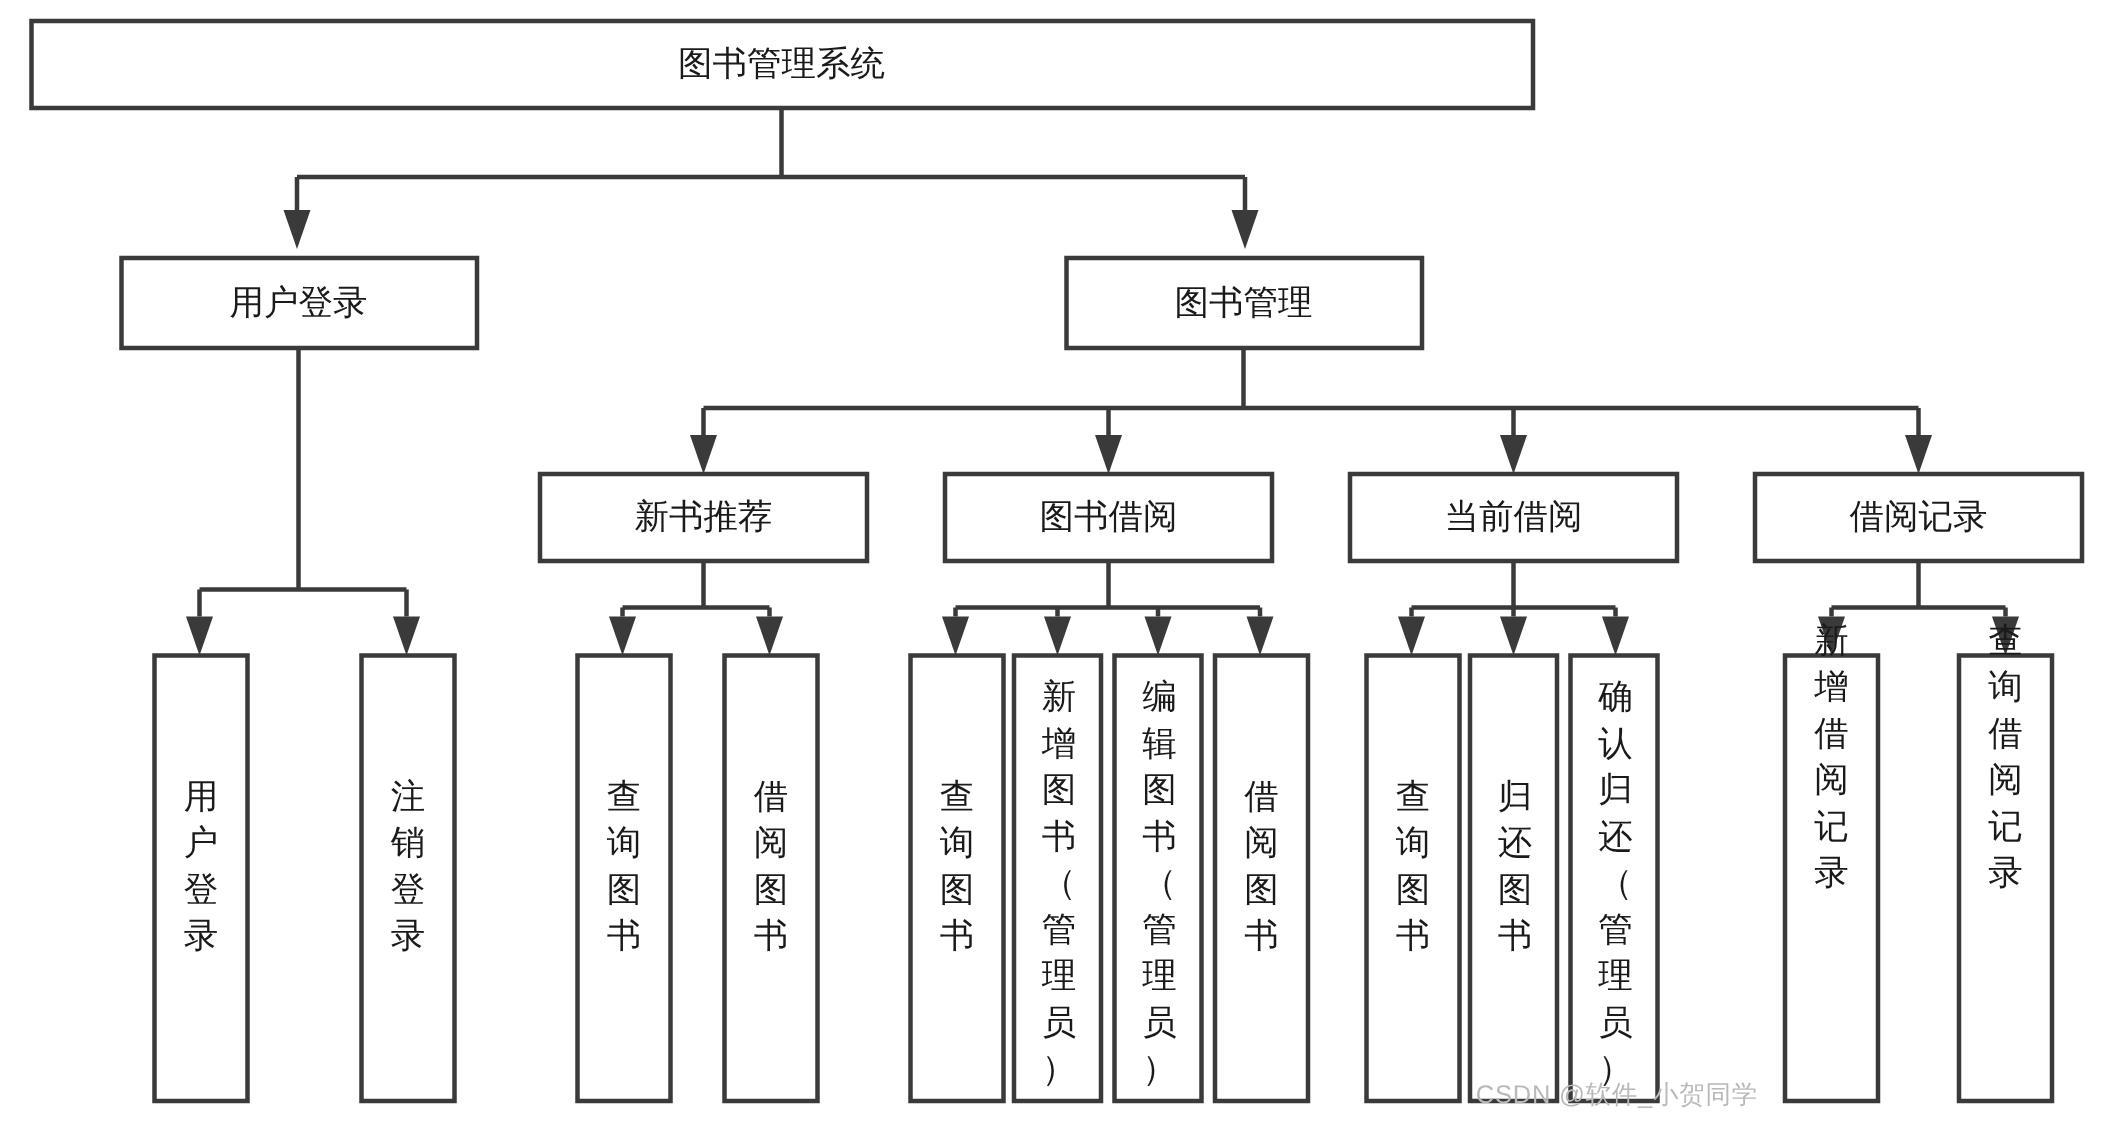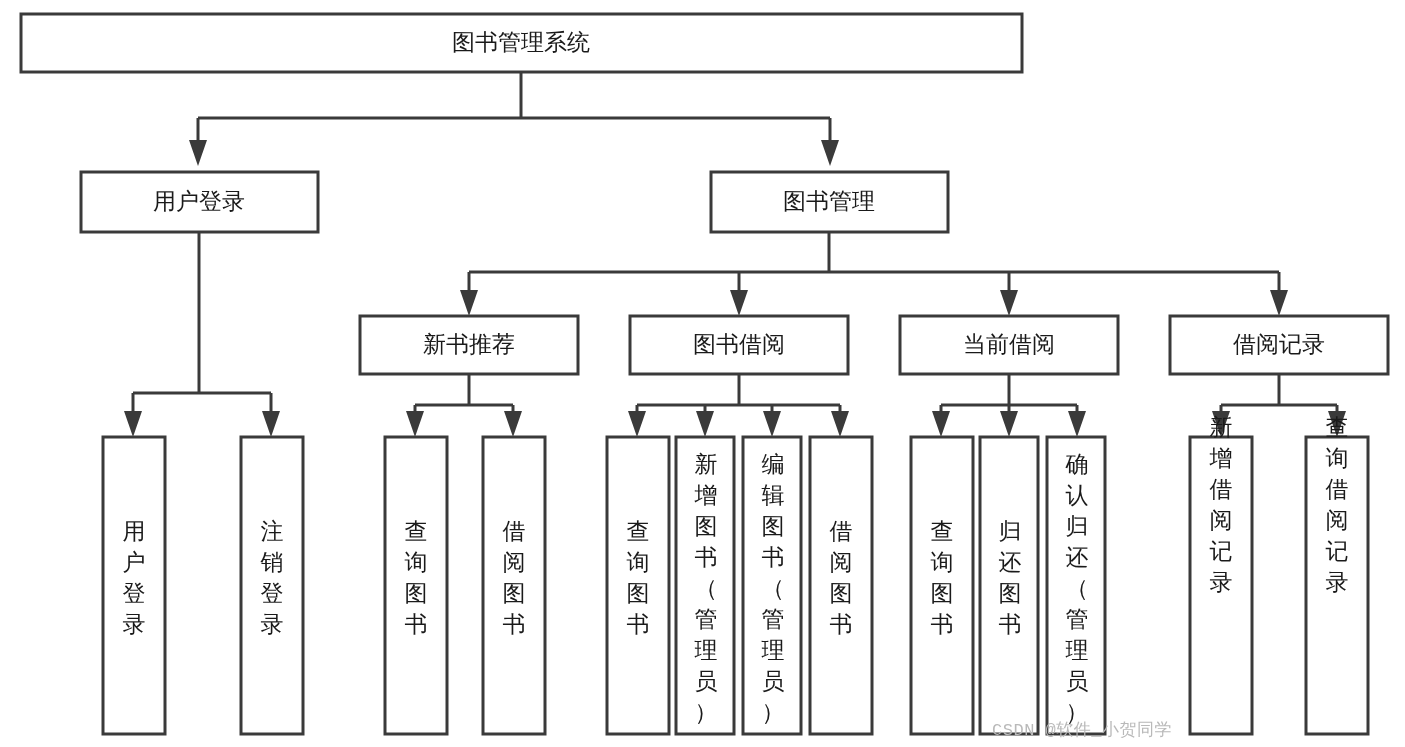--- a/index.html
+++ b/index.html
@@ -52,21 +52,21 @@
   .label-v {
     font-family: "Liberation Sans", "DejaVu Sans", sans-serif;
     font-size: 23px;
     fill: #1a1a1a;
     text-anchor: middle;
   }
   .watermark {
     position: absolute;
     right: 8px;
     bottom: 6px;
-    font-family: Liberation Mono, monospace;
+    font-family: Liberation Sans, sans-serif;
     font-size: 17px;
     color: #b9b9b9;
     white-space: nowrap;
     letter-spacing: 0.5px;
   }
 </style>
 </head>
 <body>
 
 <div id="diagram-root">

